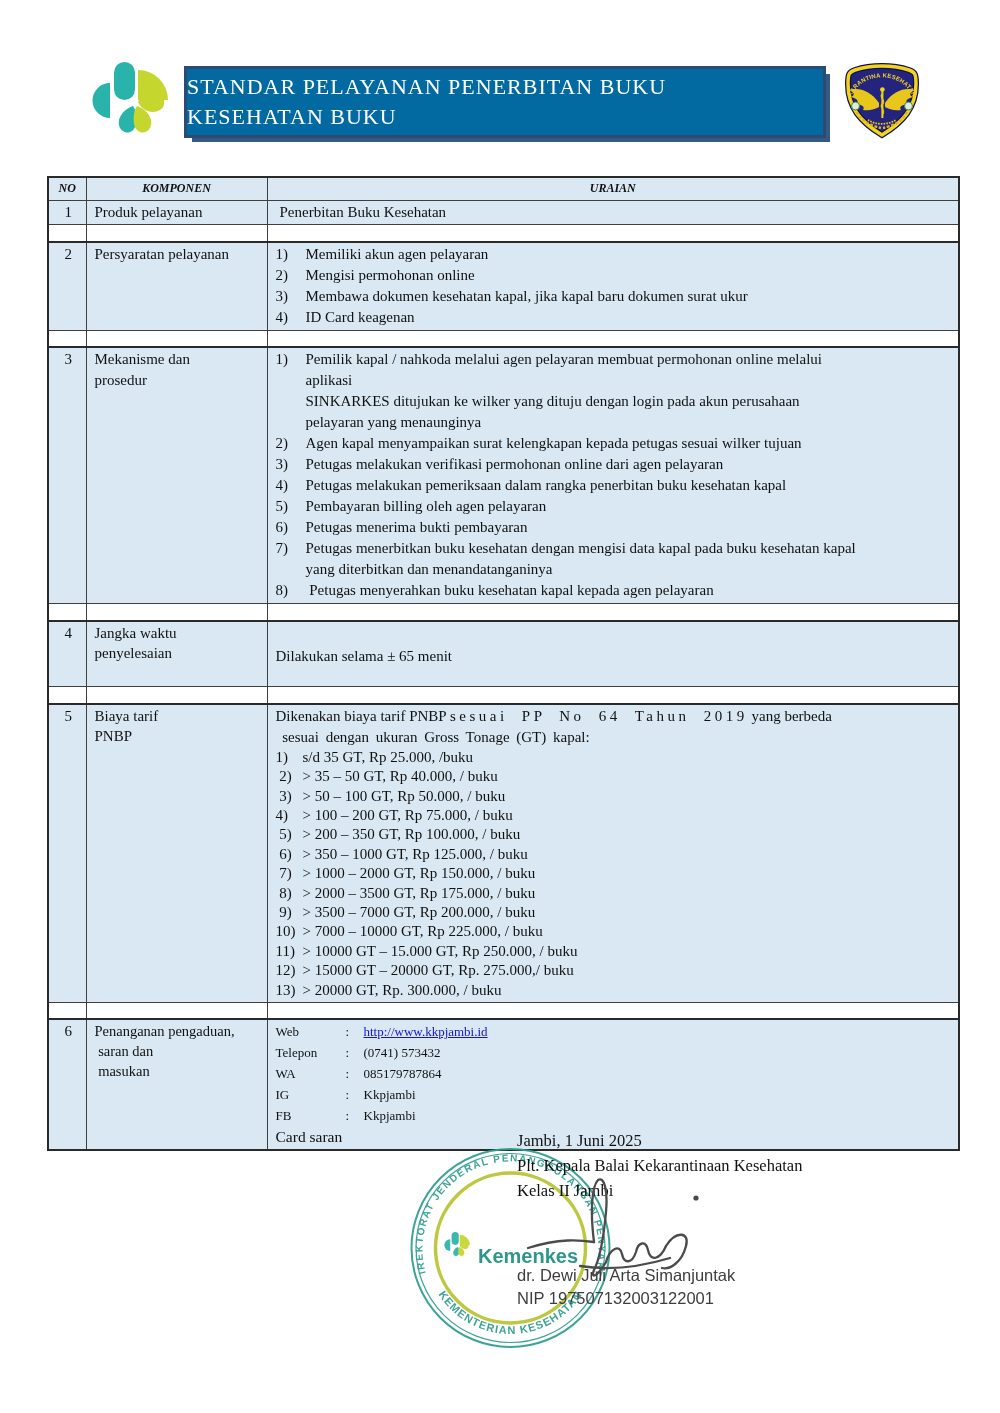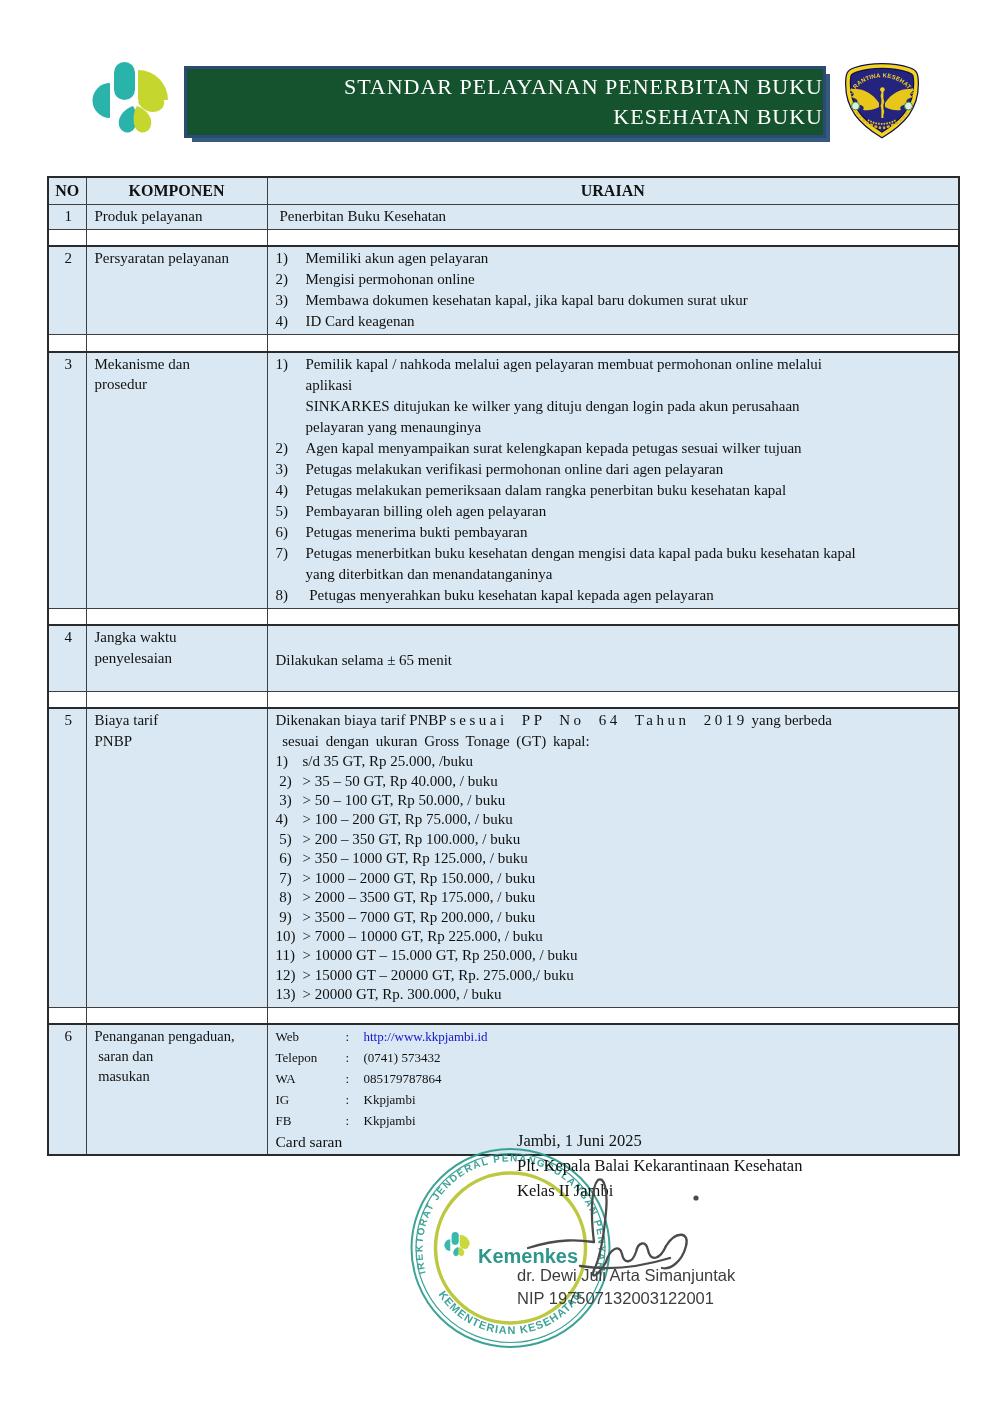--- a/index.html
+++ b/index.html
@@ -2,29 +2,29 @@
 <html><head>
 <meta charset="utf-8">
 <style>
   * { margin:0; padding:0; box-sizing:border-box; }
   body { width:1000px; height:1413px; background:#ffffff; font-family:"Liberation Serif","DejaVu Serif",serif; color:#111; }
   .page { position:relative; width:1000px; height:1413px; background:#fff; overflow:hidden; }
 
   
   .logo-kemenkes { position:absolute; left:74px; top:62px; }
   .banner { position:absolute; left:184px; top:66px; width:642px; height:72px;
-            background:#14532d; border:3px solid #2b4a74; box-shadow:6px 6px 0 -2px #35597f;
-            display:flex; flex-direction:column; justify-content:center; align-items:flex-end;
+            background:#0369a1; border:3px solid #2b4a74; box-shadow:6px 6px 0 -2px #35597f;
+            display:flex; flex-direction:column; justify-content:center; align-items:flex-start;
             color:#fff; font-size:22px; letter-spacing:1px; line-height:30px; text-align:center; }
   .badge { position:absolute; left:841px; top:62px; }
 
   
   table.doc { position:absolute; left:47px; top:176px; width:911px; border-collapse:collapse; table-layout:fixed; border:2px solid #2a2a2a; }
   td, th { border:1px solid #3f3f3f; vertical-align:top; font-size:15px; line-height:1.38; padding:1px 4px 2px 6px; }
-  th { background:#d9e8f2; text-align:center; font-size:16px; padding:2px; height:23px; vertical-align:middle; }
+  th { background:#d9e8f2; text-align:center; font-size:12px; padding:2px; height:23px; vertical-align:middle;font-style:italic; }
   tr.crow td { background:#d9e8f2; }
   tr.spacer td { background:#fff; height:17px; border-bottom:2px solid #2a2a2a; }
   td.no { text-align:center; padding-top:1px; }
   .pre { white-space:pre-wrap; }
   td.kcell { padding-left:8px; }
   td.ucell { padding-left:8px; }
   .r1 td { height:23px; }
   .r4u { padding-top:24px; padding-left:20px; height:66px; }
   .r6k { font-size:14.5px; padding-left:3px; }
 
@@ -34,21 +34,21 @@
   .mek .li { line-height:21px; }
   .tarif .li { line-height:19.4px; }
   .tarif .num { min-width:27px; }
   .intro1 { line-height:21px; }
   .intro2 { line-height:21px; word-spacing:3px; white-space:pre-wrap; }
   .sp { letter-spacing:3.5px; word-spacing:7px; }
 
   .contacts .contact { display:flex; line-height:21px; font-size:13px; }
   .contacts .lbl { width:70px; flex:none; }
   .contacts .sep { width:18px; flex:none; }
-  .contact .link { color:#1414cc; cursor:pointer; }
+  .contact .link { color:#1414cc; text-decoration:underline; cursor:pointer; }
   .kotak { line-height:21px; font-size:15.5px; }
 
   
   .signoff { position:absolute; left:0; top:1122px; width:1000px; height:290px; }
   .sign-text { position:absolute; left:517px; top:6px; z-index:2; font-size:16.5px; line-height:25px; }
   .sign-name { position:absolute; left:517px; top:142px; z-index:2; font-family:"Liberation Sans","DejaVu Sans",sans-serif; font-size:16.5px; line-height:23px; color:#3d3d3d; }
   .stamp { position:absolute; left:408px; top:24px; z-index:1; opacity:0.93; }
   .signature { position:absolute; left:520px; top:46px; z-index:3; pointer-events:none; }
 </style>
 </head>

